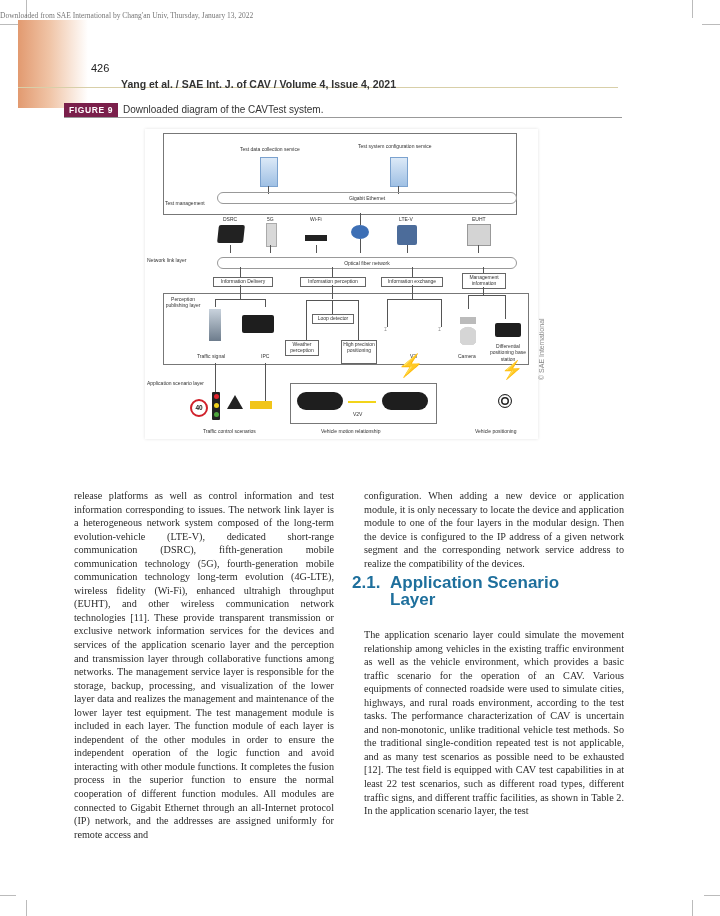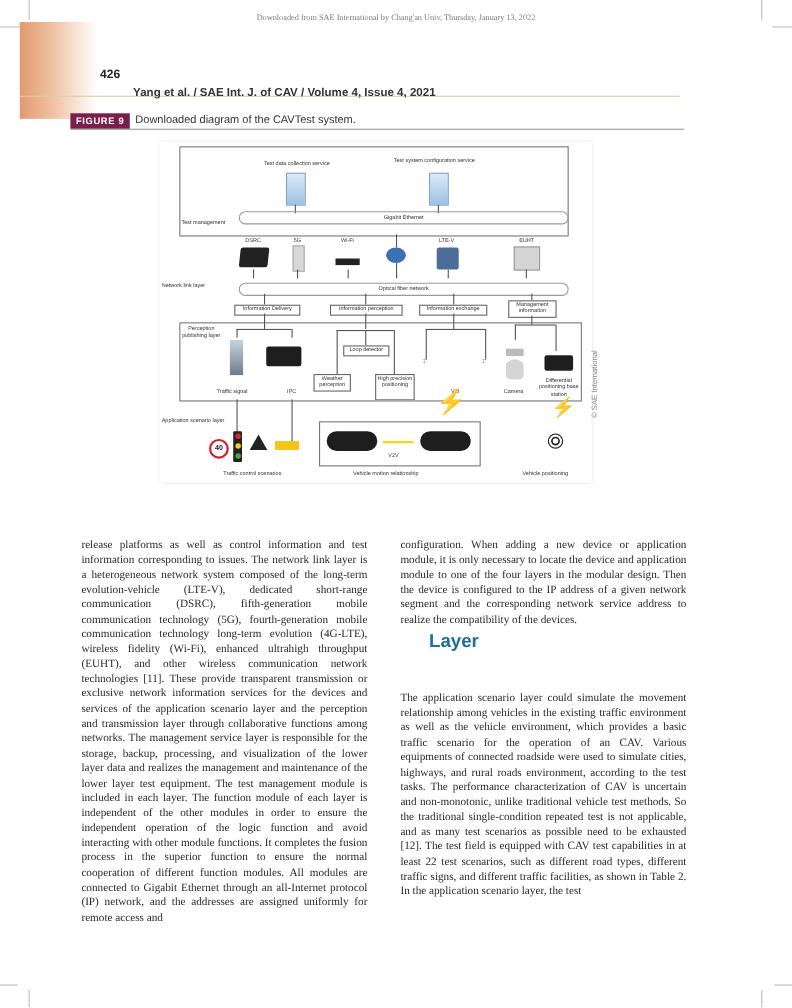--- a/index.html
+++ b/index.html
@@ -1,21 +1,21 @@
 <!DOCTYPE html>
 <html><head>
 <meta charset="utf-8">
 <style>
   html,body{margin:0;padding:0;background:#fff;}
   body{width:720px;height:916px;position:relative;overflow:hidden;font-family:"Liberation Serif",serif;color:#222;}
   .crop{position:absolute;background:#bbb;}
-  .dl-note{position:absolute;top:11px;left:0;width:720px;text-align:center;font-size:7.5px;color:#777;font-family:"Liberation Serif",serif;}
+  .dl-note{position:absolute;top:11px;left:0;width:720px;font-size:7.5px;color:#777;font-family:"Liberation Serif",serif;}
   .hdr-grad{position:absolute;left:18px;top:20px;width:70px;height:88px;background:linear-gradient(90deg,#e29a70 0%,#f0c4a6 45%,#fff 100%);}
   .hdr-rule{position:absolute;left:18px;top:87px;width:600px;height:1px;background:#d8cfa8;}
-  .pageno{position:absolute;left:91px;top:62px;font-family:"Liberation Sans",sans-serif;font-weight:bold;font-size:11px;color:#222;}
+  .pageno{position:absolute;left:91px;top:62px;font-family:"Liberation Sans",sans-serif;font-weight:normal;font-size:11px;color:#222;}
   .running{position:absolute;left:121px;top:78px;font-family:"Liberation Sans",sans-serif;font-size:10.5px;color:#333;font-weight:bold;}
   .caption{position:absolute;left:64px;top:102px;width:558px;height:15px;border-bottom:1.2px solid #999;display:flex;align-items:center;}
   .badge{background:#7a1f4b;color:#fff;font-family:"Liberation Sans",sans-serif;font-weight:bold;font-size:8.5px;letter-spacing:.6px;padding:2px 5px;margin-right:5px;}
   .captext{font-family:"Liberation Sans",sans-serif;font-size:10px;color:#333;}
   .fig{position:absolute;left:145px;top:129px;width:393px;height:310px;background:#fff;box-shadow:0 0 3px rgba(0,0,0,.12);}
   .fig *{font-family:"Liberation Sans",sans-serif;}
   .lbl{position:absolute;font-size:5px;color:#333;white-space:nowrap;}
   .lblc{position:absolute;font-size:5px;color:#333;text-align:center;line-height:1.25;}
   .box{position:absolute;border:0.8px solid #777;}
   .pill{position:absolute;border:0.8px solid #999;border-radius:8px;font-size:5px;color:#333;text-align:center;}
@@ -166,18 +166,19 @@
 
 <div class="col" style="left:62px;">
   <p>release platforms as well as control information and test information corresponding to issues. The network link layer is a heterogeneous network system composed of the long-term evolution-vehicle (LTE-V), dedicated short-range communication (DSRC), fifth-generation mobile communication technology (5G), fourth-generation mobile communication technology long-term evolution (4G-LTE), wireless fidelity (Wi-Fi), enhanced ultrahigh throughput (EUHT), and other wireless communication network technologies [11]. These provide transparent transmission or exclusive network information services for the devices and services of the application scenario layer and the perception and transmission layer through collaborative functions among networks. The management service layer is responsible for the storage, backup, processing, and visualization of the lower layer data and realizes the management and maintenance of the lower layer test equipment. The test management module is included in each layer. The function module of each layer is independent of the other modules in order to ensure the independent operation of the logic function and avoid interacting with other module functions. It completes the fusion process in the superior function to ensure the normal cooperation of different function modules. All modules are connected to Gigabit Ethernet through an all-Internet protocol (IP) network, and the addresses are assigned uniformly for remote access and</p>
 </div>
 
 <div class="col" style="left:352px;width:284px;">
   <p>configuration. When adding a new device or application module, it is only necessary to locate the device and application module to one of the four layers in the modular design. Then the device is configured to the IP address of a given network segment and the corresponding network service address to realize the compatibility of the devices.</p>
 </div>
 
 <div class="h2">
+  <div><span class="num">2.1.</span><span>Application Scenario</span></div>
   <div class="l2">Layer</div>
 </div>
 
 <div class="col" style="left:352px;top:616px;width:284px;">
   <p>The application scenario layer could simulate the movement relationship among vehicles in the existing traffic environment as well as the vehicle environment, which provides a basic traffic scenario for the operation of an CAV. Various equipments of connected roadside were used to simulate cities, highways, and rural roads environment, according to the test tasks. The performance characterization of CAV is uncertain and non-monotonic, unlike traditional vehicle test methods. So the traditional single-condition repeated test is not applicable, and as many test scenarios as possible need to be exhausted [12]. The test field is equipped with CAV test capabilities in at least 22 test scenarios, such as different road types, different traffic signs, and different traffic facilities, as shown in Table 2. In the application scenario layer, the test</p>
 </div>
 
 </body></html>

